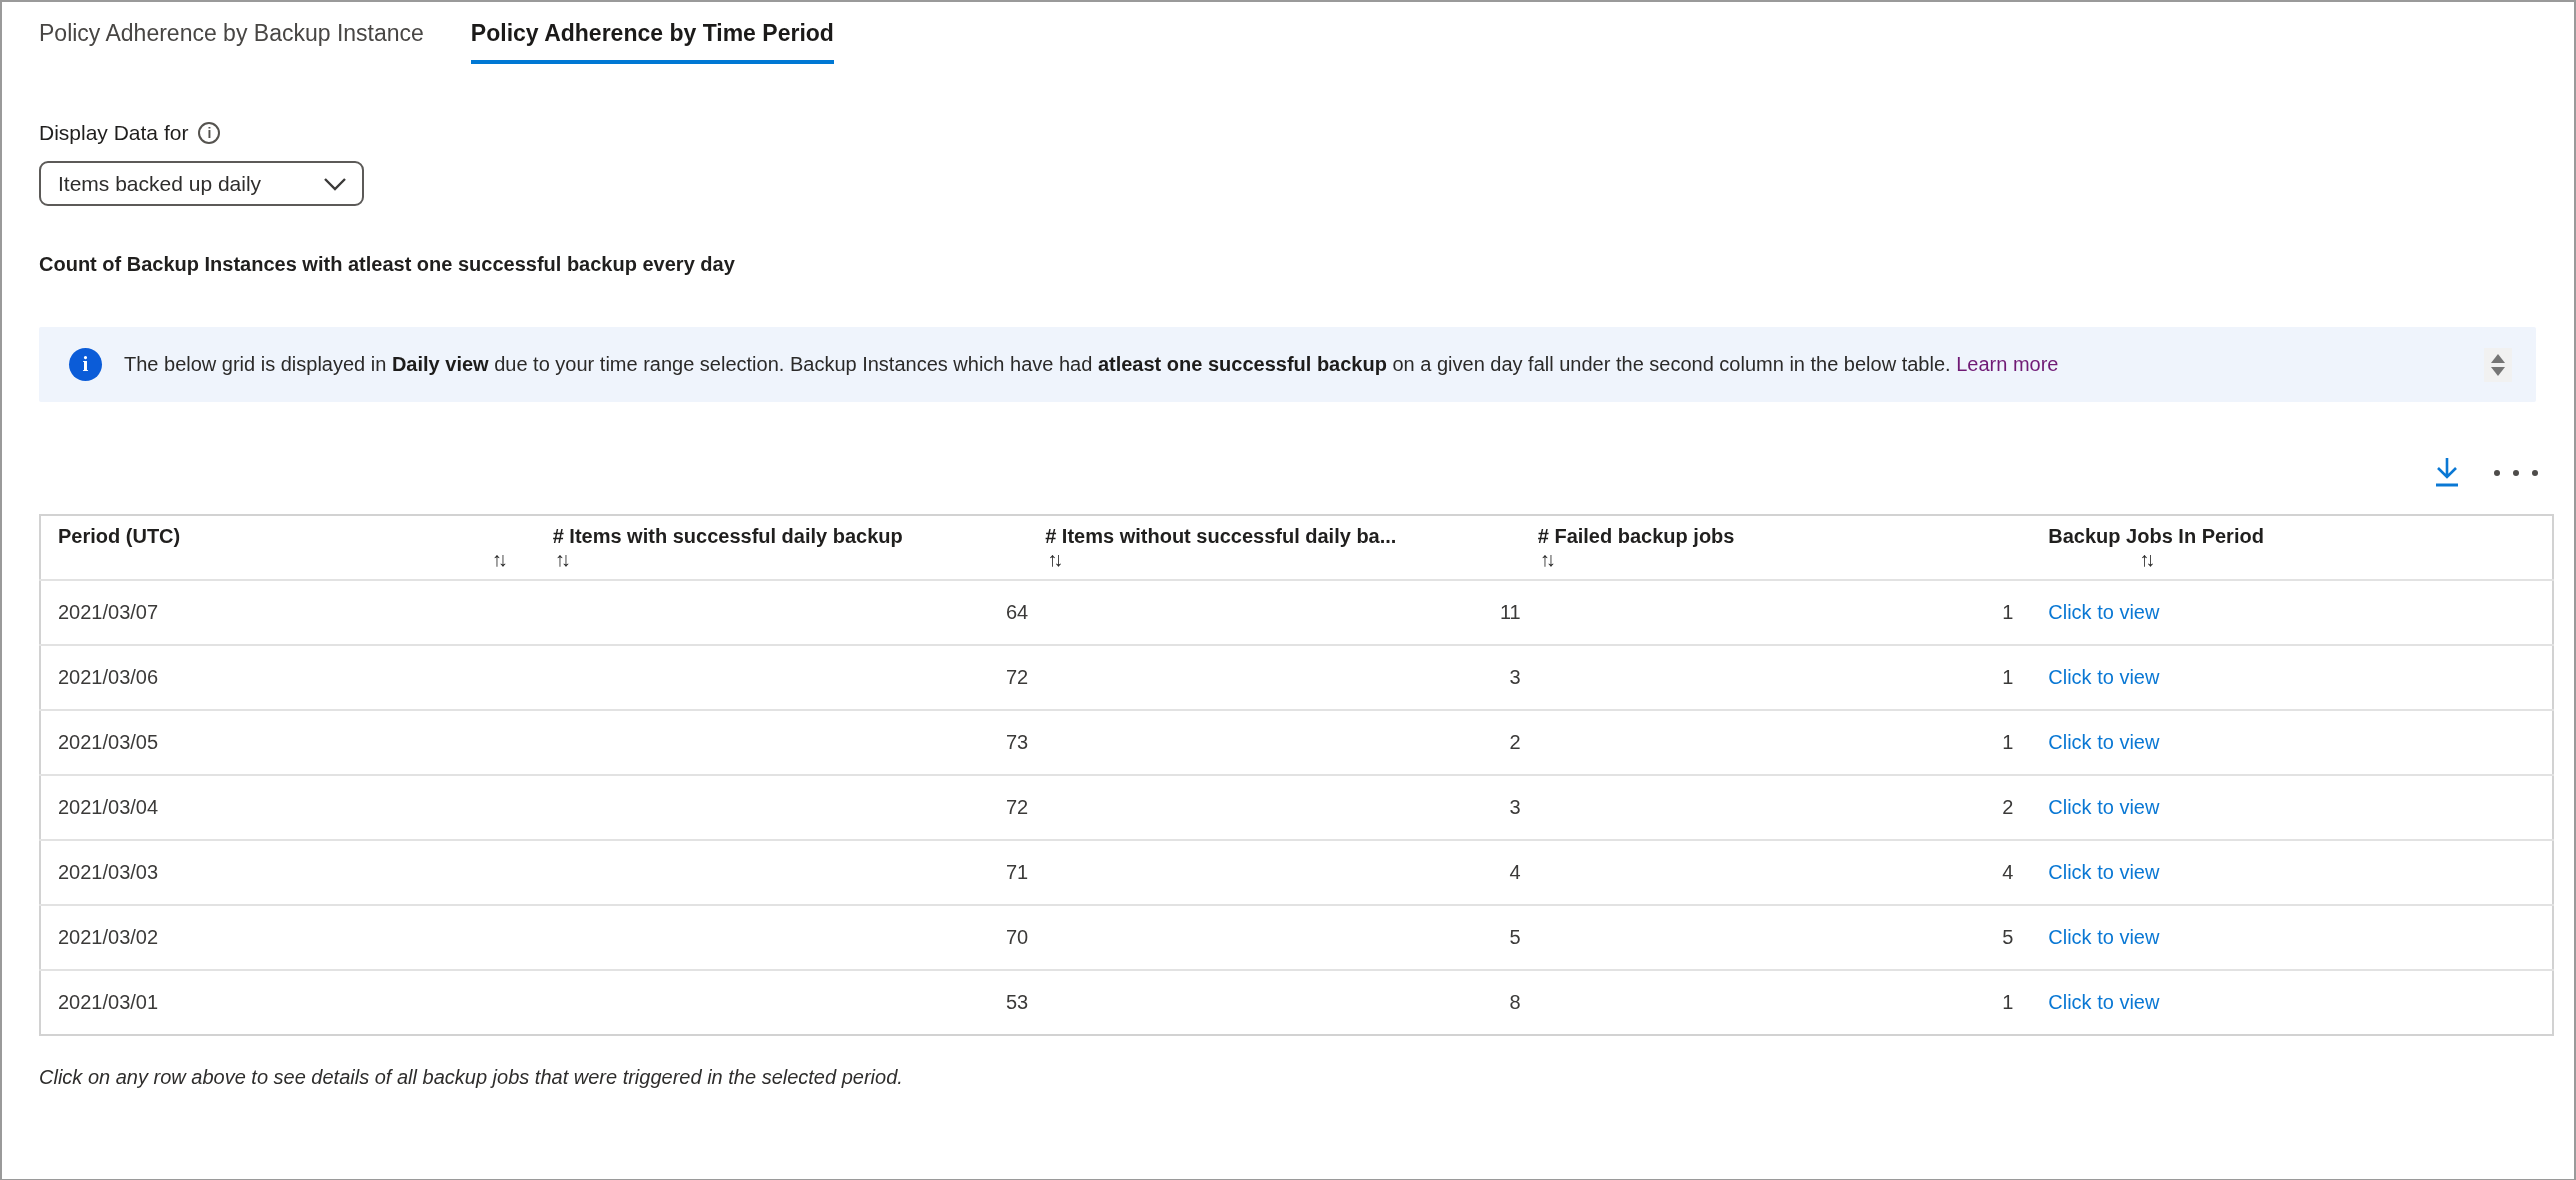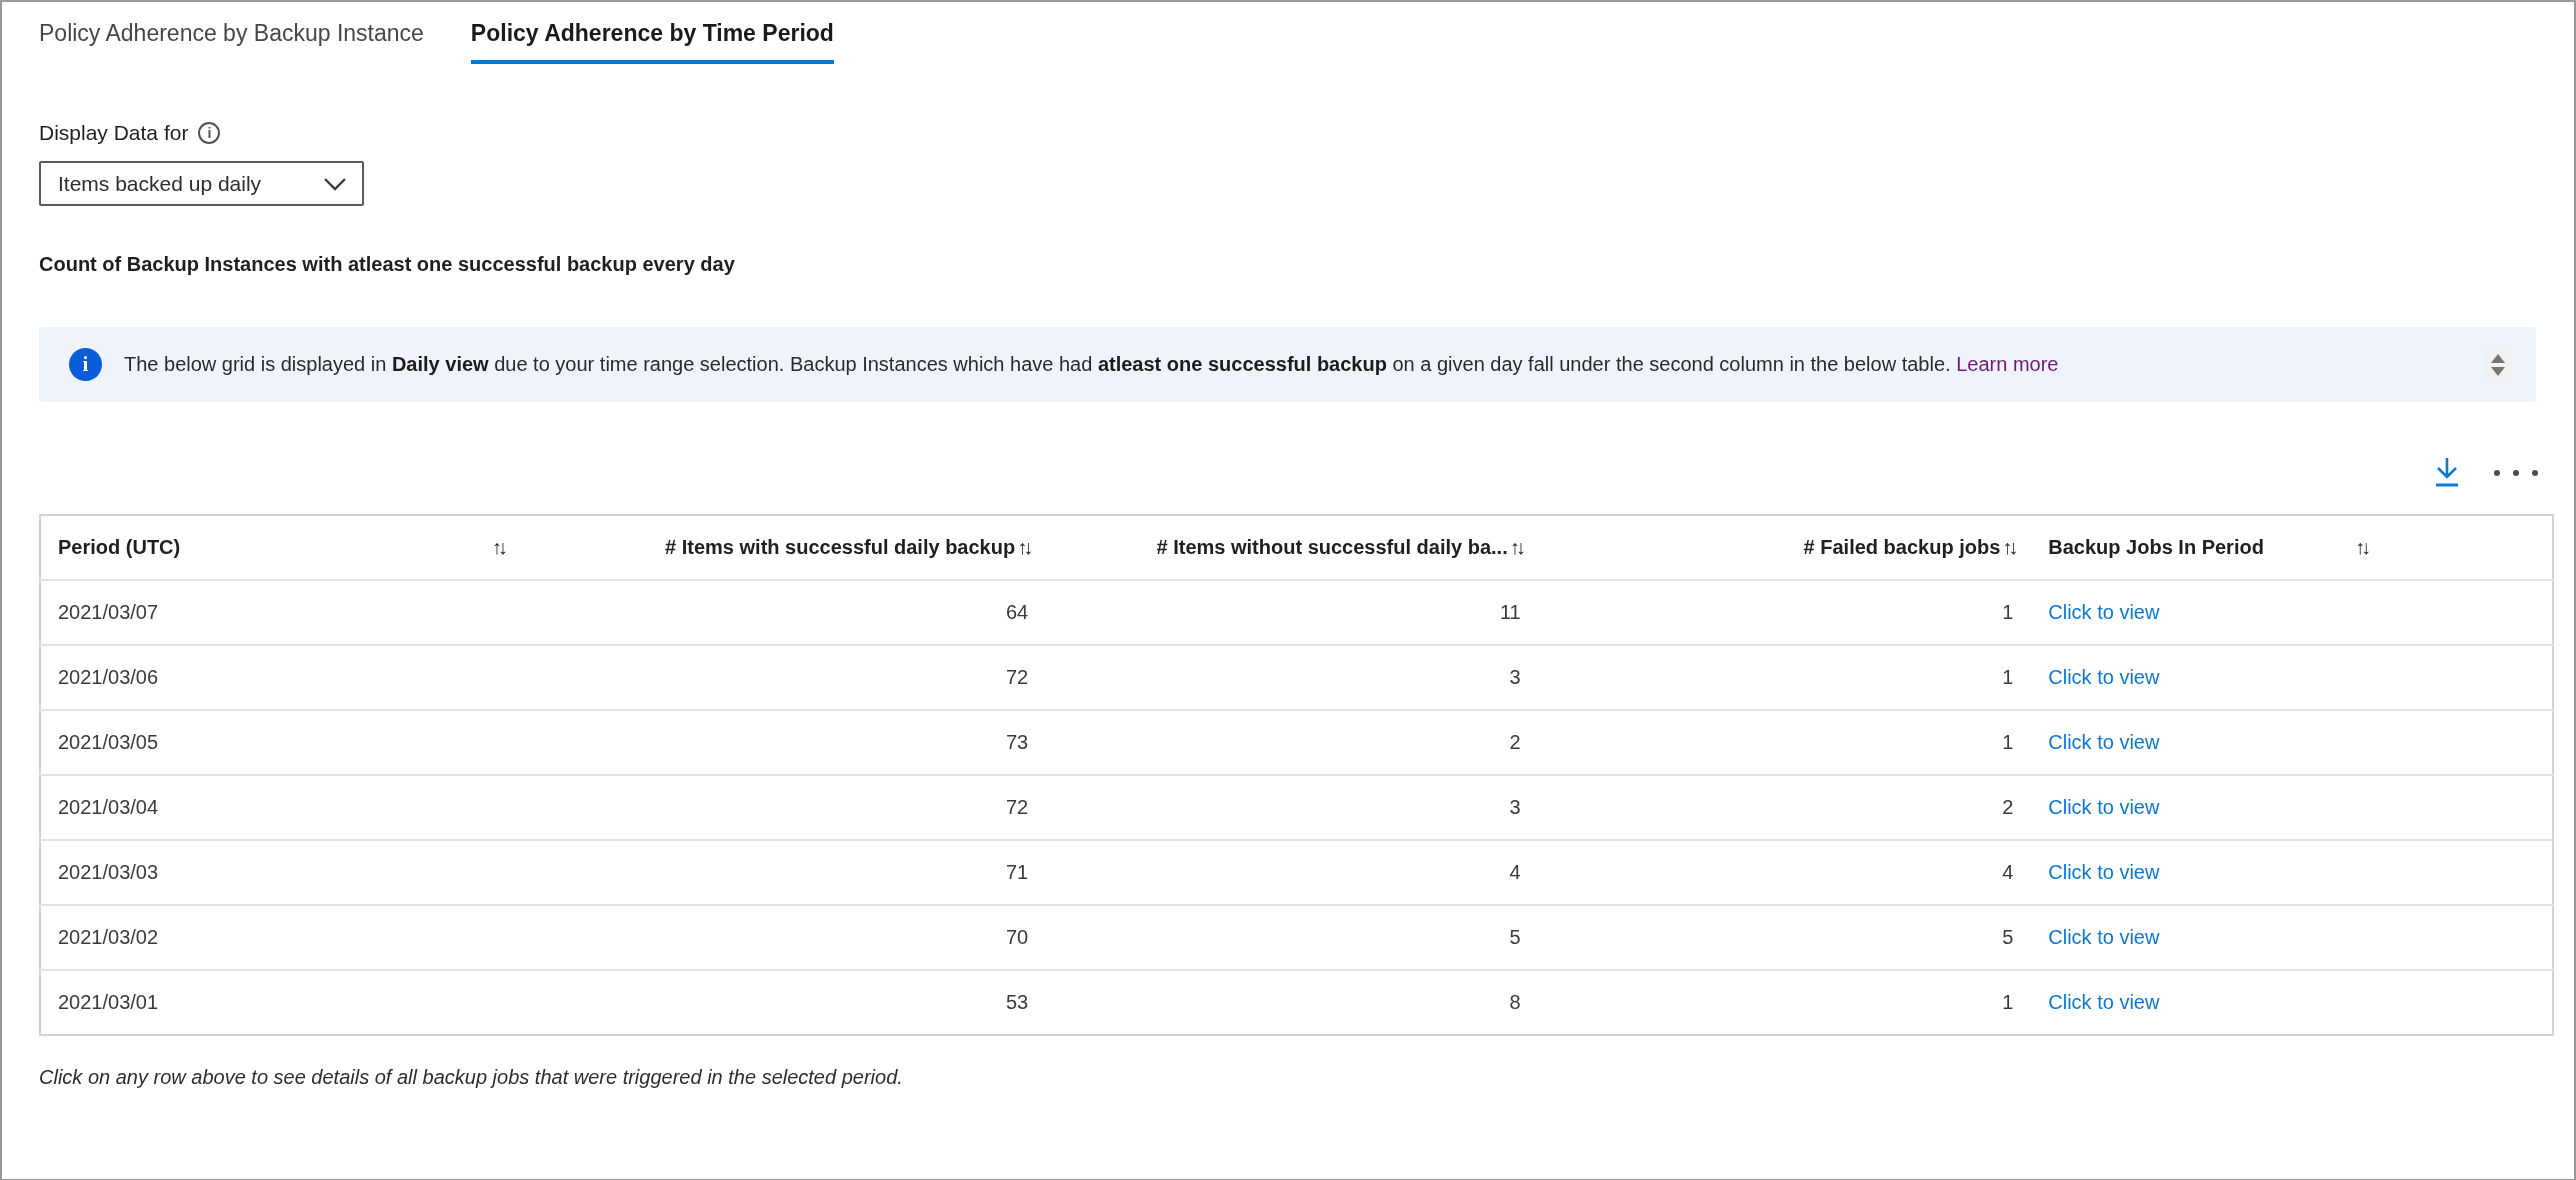--- a/index.html
+++ b/index.html
@@ -22,21 +22,21 @@
   
   .field-label-row { display: flex; align-items: center; gap: 10px; margin-top: 57px; }
   .field-label { font-size: 21px; font-weight: 400; color: #201f1e; }
   .info-outline-icon {
     width: 22px; height: 22px; border: 2px solid #55534f; border-radius: 50%;
     display: inline-flex; align-items: center; justify-content: center;
     font-size: 14px; color: #55534f; font-weight: 600; line-height: 1;
   }
   .dropdown {
     margin-top: 16px; width: 325px; height: 45px;
-    border: 2px solid #5c5a58; border-radius: 2px;
+    border: 2px solid #5c5a58; border-radius: 9px;
     display: flex; align-items: center; justify-content: space-between;
     padding: 0 15px 0 17px; font-size: 21px; color: #2f2e2d; cursor: pointer;
     background: #fff;
   }
 
   
   .section-heading { margin-top: 47px; font-size: 20px; font-weight: 700; color: #201f1e; }
 
   
   .banner {
@@ -63,21 +63,21 @@
   .download-btn { cursor: pointer; display: flex; align-items: center; }
   .more-btn { display: flex; gap: 13px; cursor: pointer; padding: 6px 2px; }
   .more-btn .dot { width: 6px; height: 6px; border-radius: 50%; background: #4e4c4a; }
 
   
   .grid { margin-top: 20px; width: 100%; border: 2px solid #d2d2d2; border-collapse: collapse; table-layout: fixed; }
   .grid th, .grid td { height: 65px; vertical-align: middle; font-size: 20px; }
   .grid thead th { font-weight: 700; color: #201f1e; border-bottom: 2px solid #e2e2e2; }
   .grid tbody tr + tr td { border-top: 2px solid #e2e2e2; }
   .grid tbody tr { cursor: pointer; background: #fff; }
-  .hflex { display: flex; align-items: flex-start; }
+  .hflex { display: flex; align-items: flex-start; flex-direction: column; }
   .sort-icon { font-size: 20px; color: #2b2b2b; letter-spacing: -4px; padding-left: 2px; white-space: nowrap; }
   .th-period .sort-icon { margin-left: auto; margin-right: 49px; }
   .th-right .hflex { justify-content: flex-end; padding-right: 16px; }
   .th-last .hflex { padding-left: 18px; }
   .th-last .sort-icon { margin-left: 89px; }
   .td-period { text-align: left; padding-left: 17px; color: #3b3a39; }
   .td-num { text-align: right; padding-right: 17px; color: #3b3a39; }
   .td-link { text-align: left; padding-left: 18px; }
   .view-link { color: #0a78d4; cursor: pointer; text-decoration: none; }
   .th-period .hflex { padding-left: 17px; }

